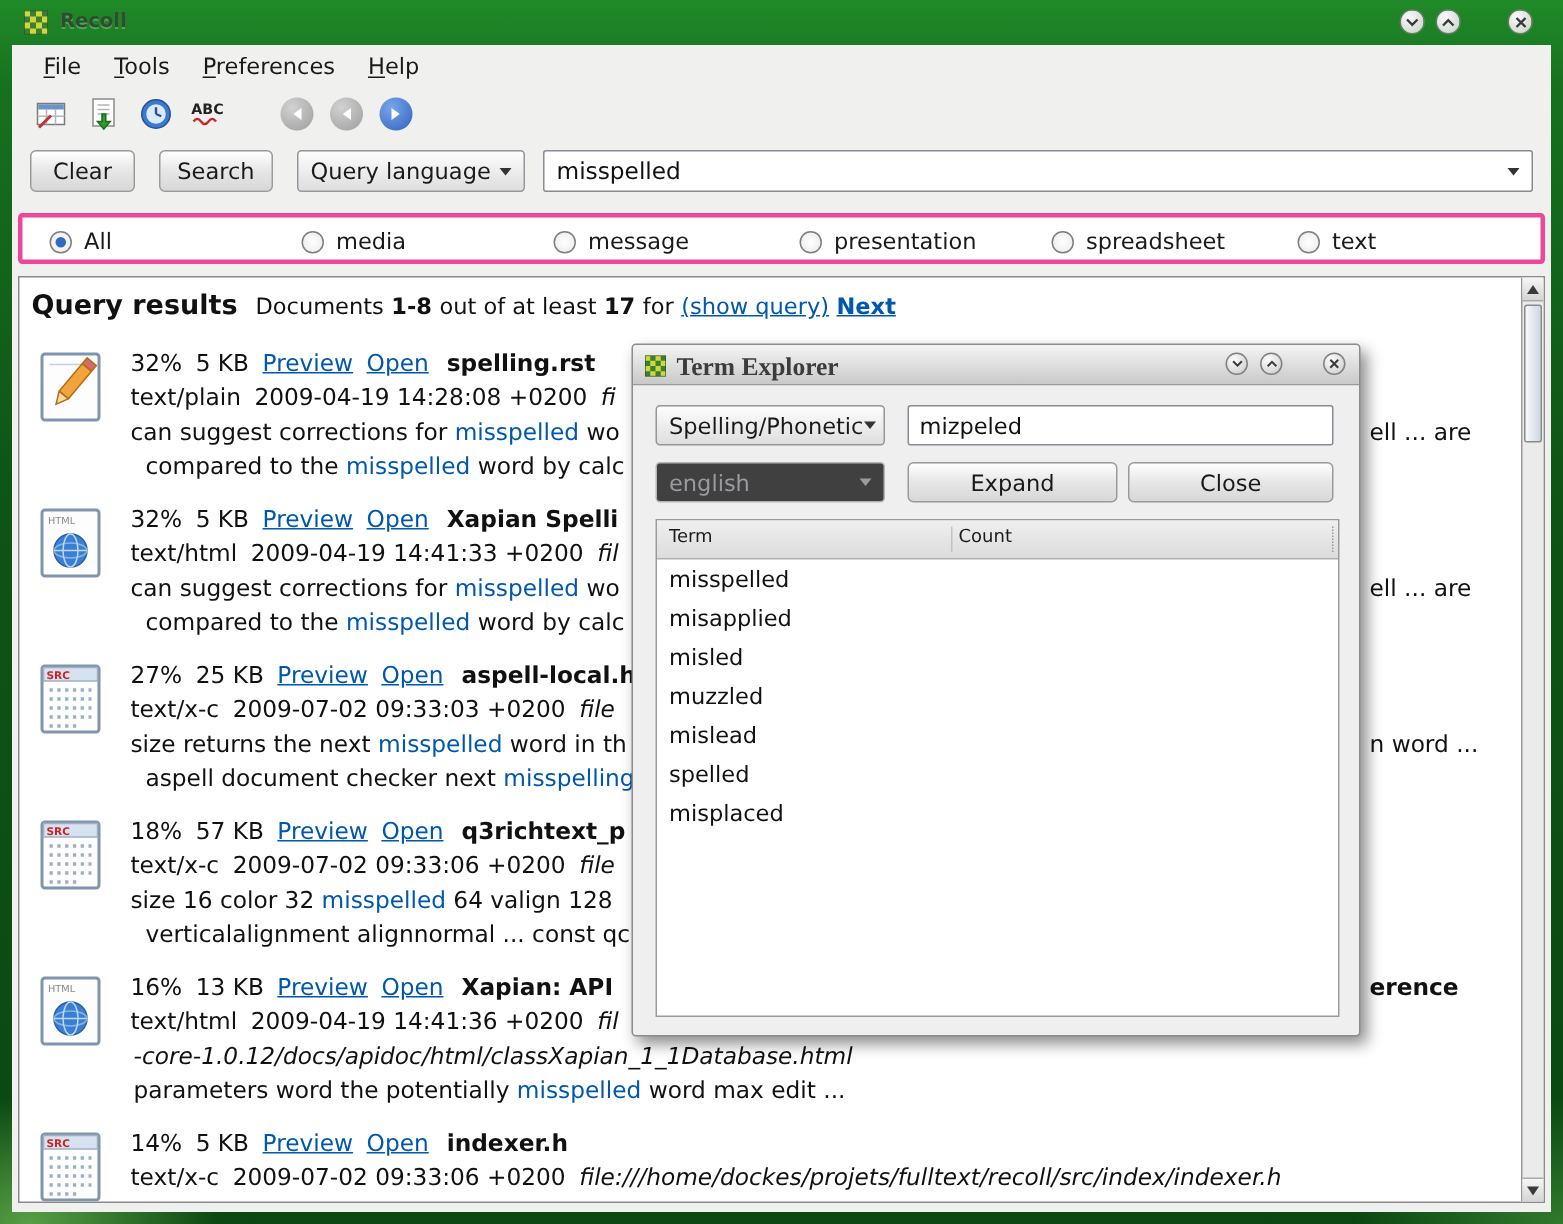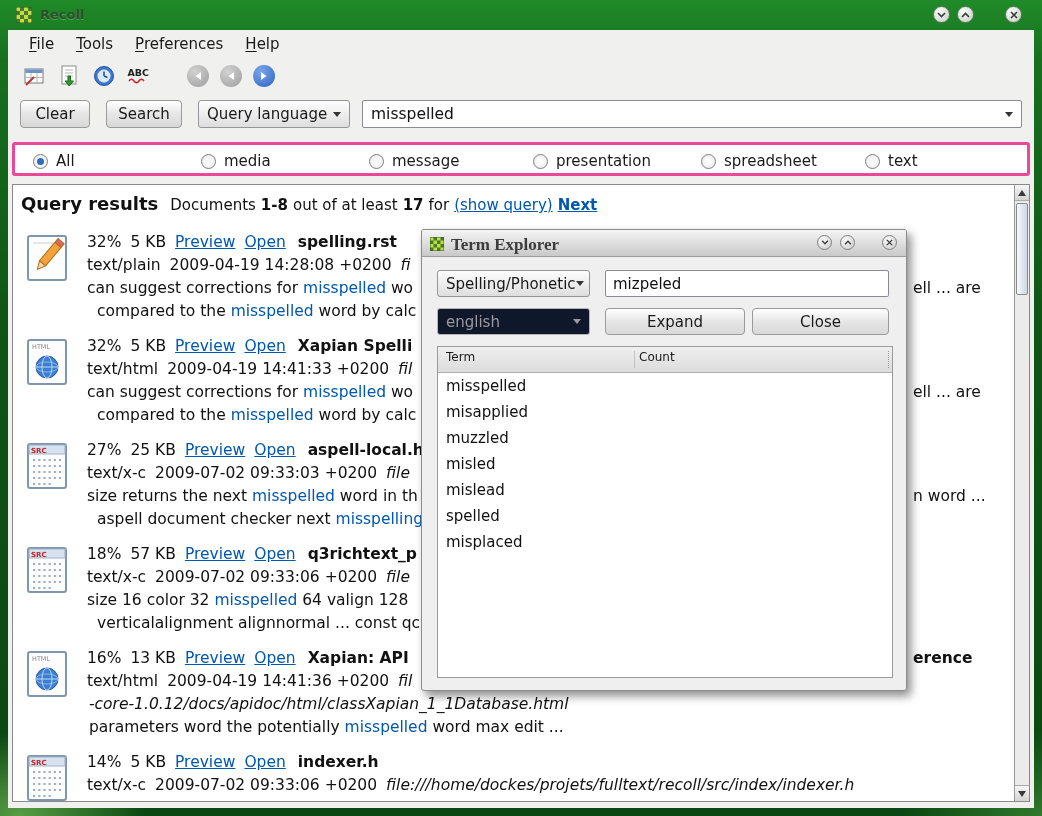--- a/index.html
+++ b/index.html
@@ -78,21 +78,21 @@
     border:1px solid #8c8c8c; border-radius:3px; box-shadow:4px 5px 10px rgba(0,0,0,.45); z-index:50; }
   .dtitle { position:absolute; left:0; top:0; right:0; height:27px; background:linear-gradient(#f4f4f4,#c9c9c9); border-bottom:1px solid #9a9a9a; border-radius:3px 3px 0 0; }
   .dico { position:absolute; left:8px; top:6px; width:14px; height:14px; }
   .dtext { position:absolute; left:29px; top:5px; font-size:17px; font-weight:bold; color:#3c3c3c;font-family:Liberation Serif, serif; }
   .dbtn { position:absolute; top:5px; width:15px; height:15px; border-radius:50%;
     background:radial-gradient(circle at 35% 30%, #fcfcfc, #c9c9c9); border:1px solid #808080;
     display:flex; align-items:center; justify-content:center; cursor:pointer; }
   .dcombo { position:absolute; height:27px; }
   .dinput { position:absolute; height:27px; background:#fff; border:1px solid #8a8a95; border-radius:2px; display:flex; align-items:center; padding:0 7px; }
   .dinput input { flex:1; border:none; outline:none; font-size:15px; font-family:"DejaVu Sans","Liberation Sans",sans-serif; background:transparent; color:#111; }
-  .combo.dis { color:#9a9aa0; background:#0f172a; border-color:#b5b5b8; }
+  .combo.dis { color:#9a9aa0; background:#404040; border-color:#b5b5b8; }
   .combo.dis .arr { border-top-color:#9a9aa0; }
   .ttable { position:absolute; left:15px; top:116px; width:456px; height:332px; border:1px solid #9a9a9a; background:#fff; }
   .thead { position:relative; height:26px; background:linear-gradient(#efefef,#dcdcdc); border-bottom:1px solid #b0b0b0; font-size:12px; color:#1a1a1a; }
   .th { position:absolute; top:3px; }
   .th-sep { position:absolute; left:196px; top:4px; bottom:4px; border-left:1px solid #c2c2c2; }
   .th-dots { position:absolute; right:3px; top:4px; bottom:4px; border-left:1px dotted #9a9a9a; }
   .trow { height:26px; line-height:26px; padding-left:8px; font-size:15px; color:#111; cursor:pointer; }
 </style>
 </head>
 <body>
@@ -451,21 +451,21 @@
 
     <div class="ttable">
       <div class="thead">
         <span class="th" style="left:8px">Term</span>
         <span class="th" style="left:201px">Count</span>
         <span class="th-sep"></span>
         <span class="th-dots"></span>
       </div>
       <div class="trow">misspelled</div>
       <div class="trow">misapplied</div>
+      <div class="trow">misled</div>
       <div class="trow">muzzled</div>
-      <div class="trow">misled</div>
       <div class="trow">mislead</div>
       <div class="trow">spelled</div>
       <div class="trow">misplaced</div>
     </div>
   </div>
 
 </div>
 
 </body></html>

